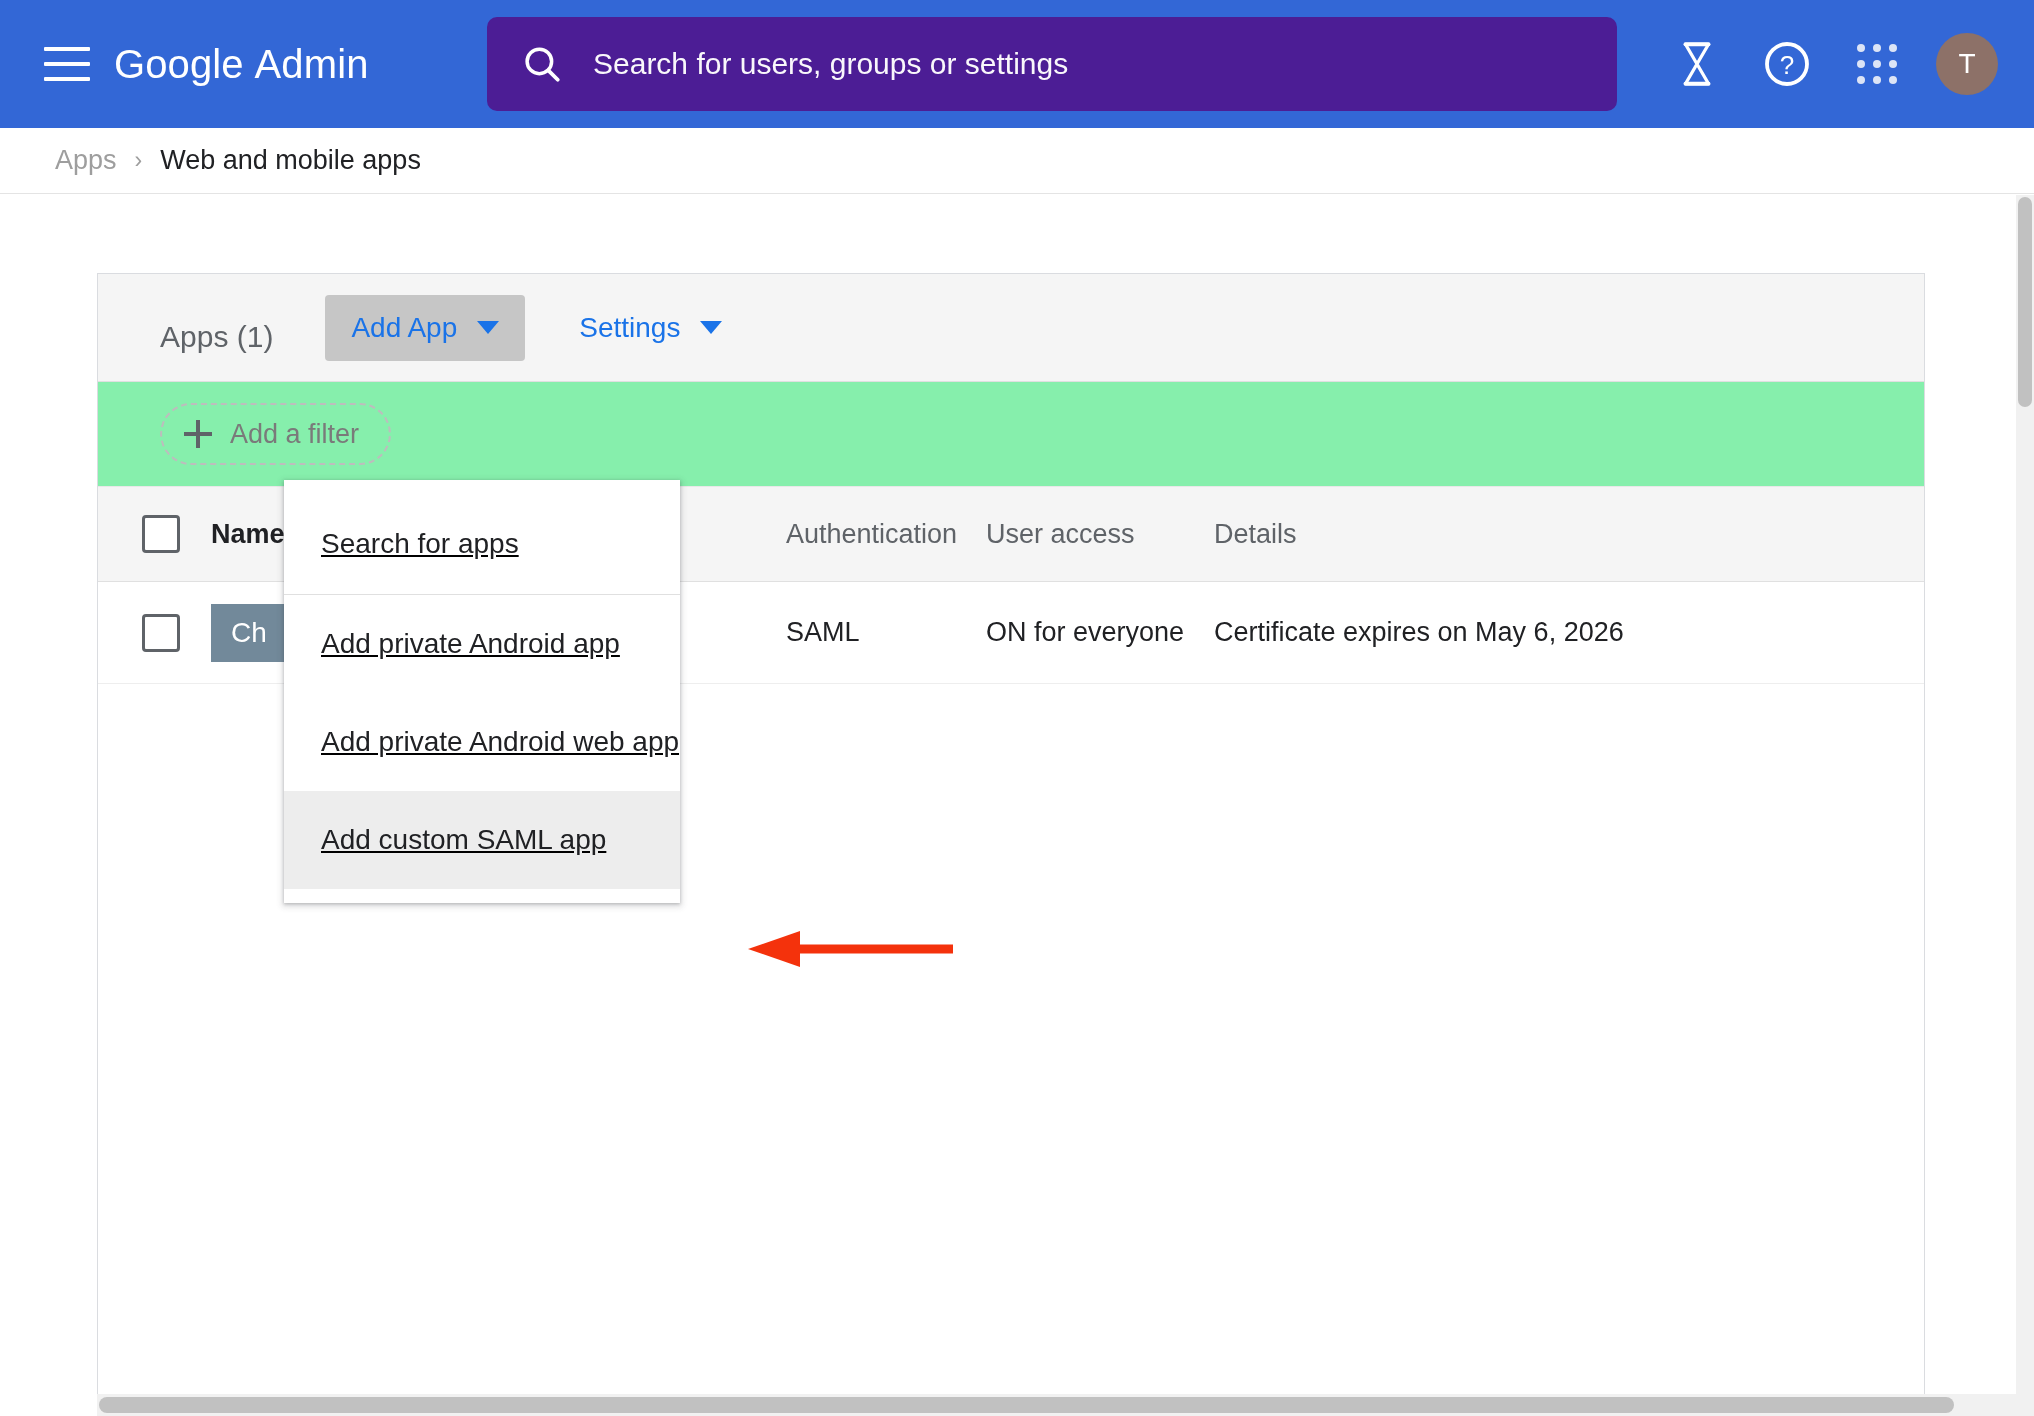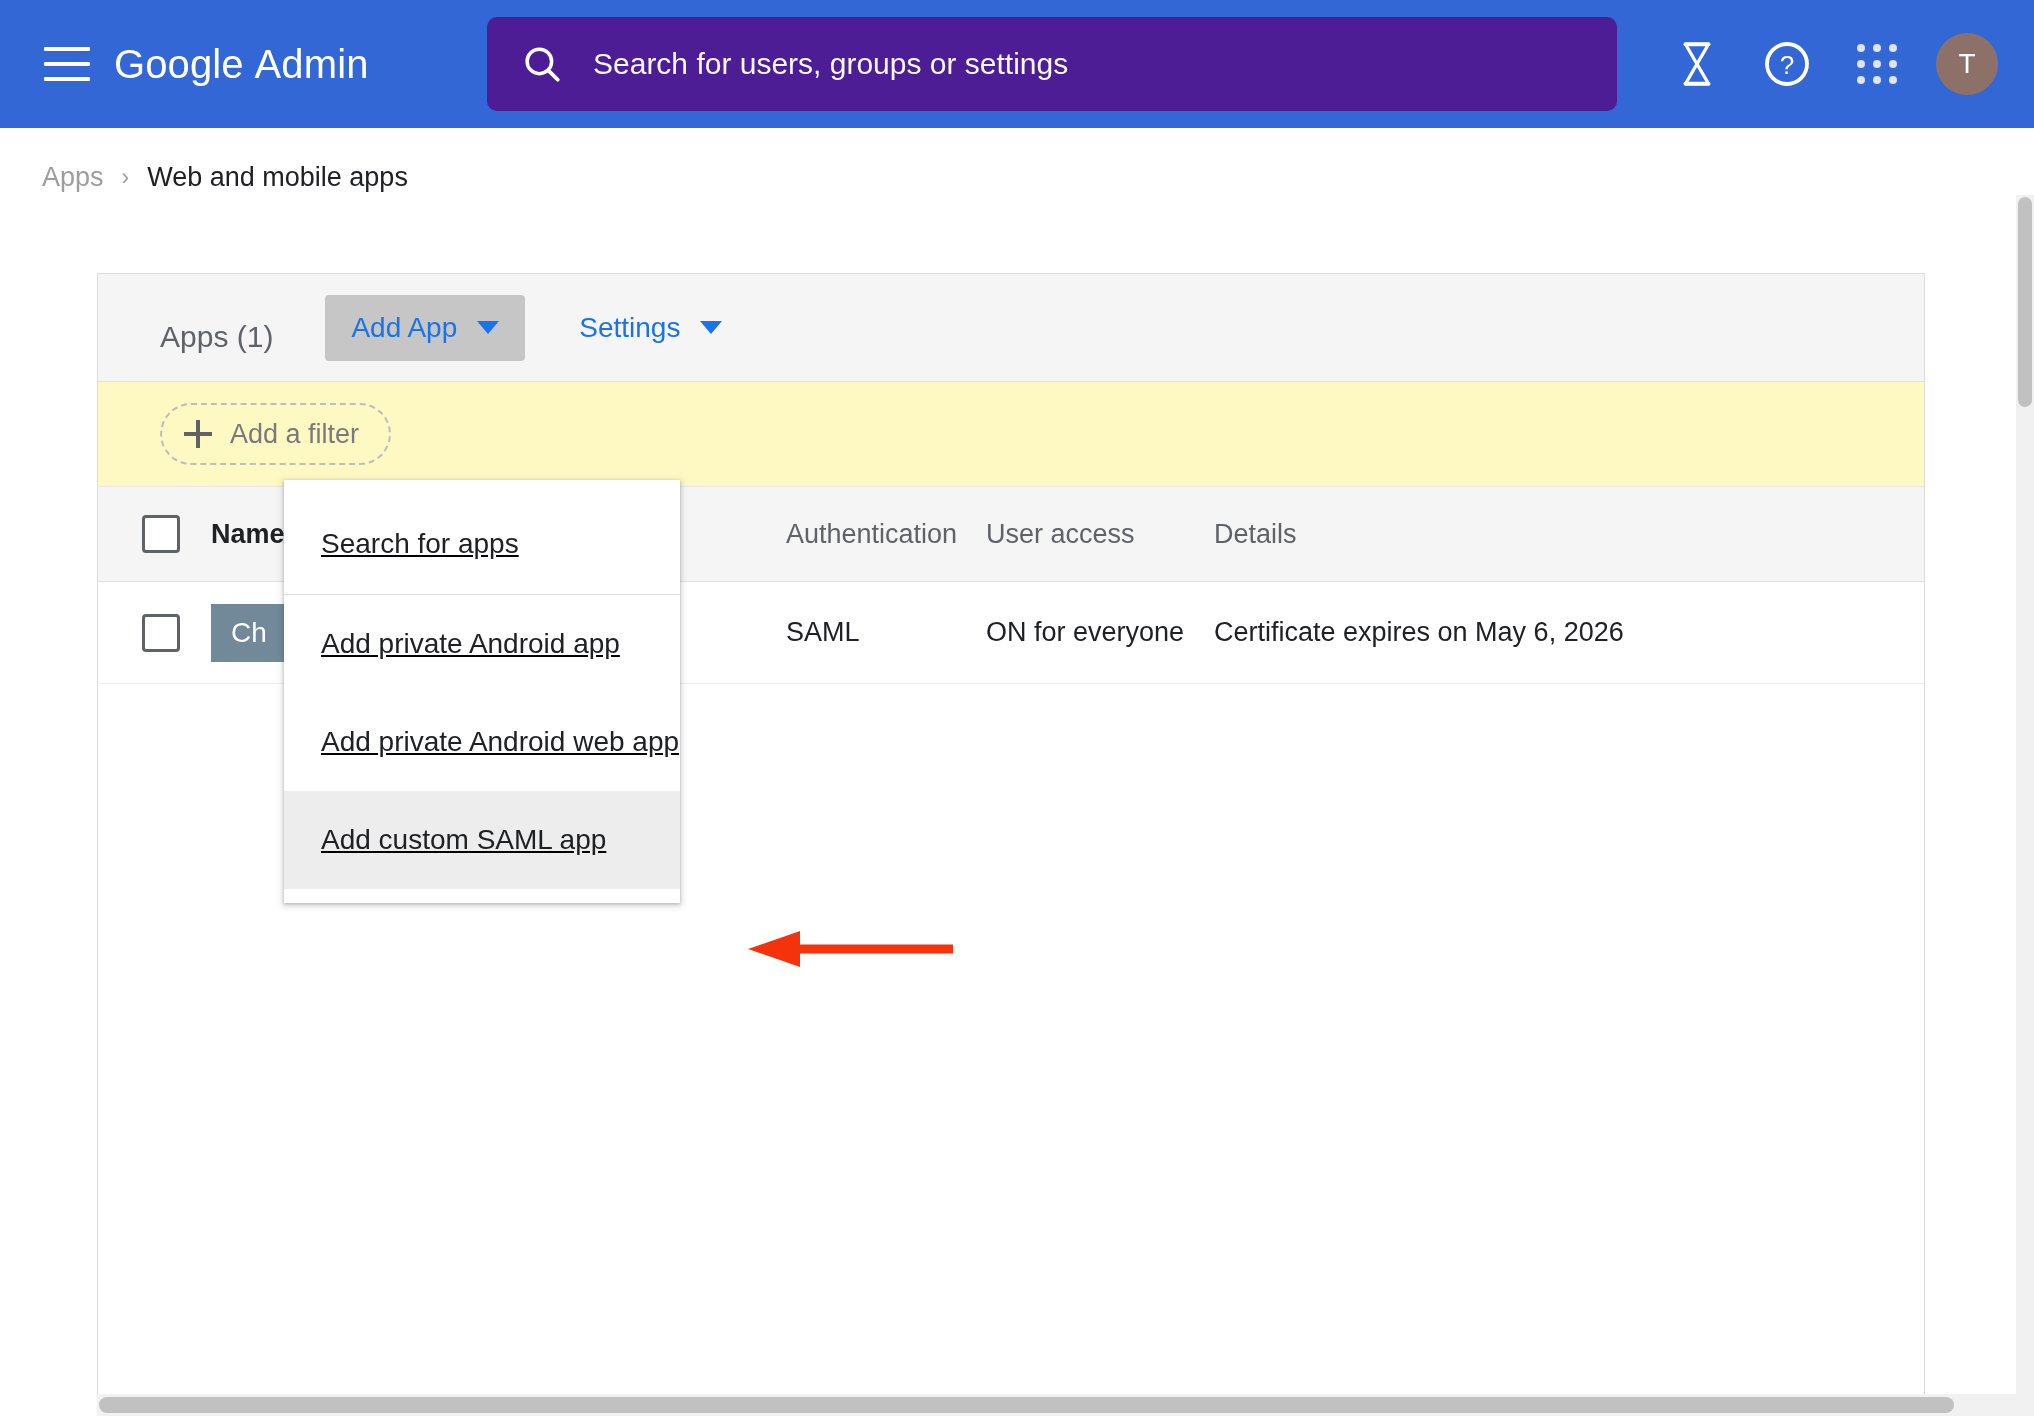--- a/index.html
+++ b/index.html
@@ -121,23 +121,22 @@
 
   
   .breadcrumb {
     position: absolute;
     top: 128px; left: 0;
     width: 2034px;
     height: 66px;
     background: #ffffff;
     display: flex;
     align-items: center;
-    padding-left: 42px;
+    padding-left: 55px;
     border-bottom: 1px solid #e4e4e4;
-    margin-top: 17px;
   }
   .crumb-link {
     font-size: 27px;
     color: #9e9e9e;
     cursor: pointer;
   }
   .crumb-sep {
     font-size: 23px;
     color: #9e9e9e;
     margin: 0 18px;
@@ -200,21 +199,21 @@
   .tb-btn.active { background: #c6c6c6; }
   .caret {
     width: 0; height: 0;
     border-left: 11px solid transparent;
     border-right: 11px solid transparent;
     border-top: 13px solid #1a73e8;
   }
 
   .filter-row {
     height: 105px;
-    background: #fef9c3;
+    background: #86efac;
     border-bottom: 1px solid #e8e8e8;
     display: flex;
     align-items: center;
     padding-left: 62px;
   }
   .filter-chip {
     height: 62px;
     padding: 0 30px 0 22px;
     border: 2px dashed #bdbdbd;
     border-radius: 34px;

